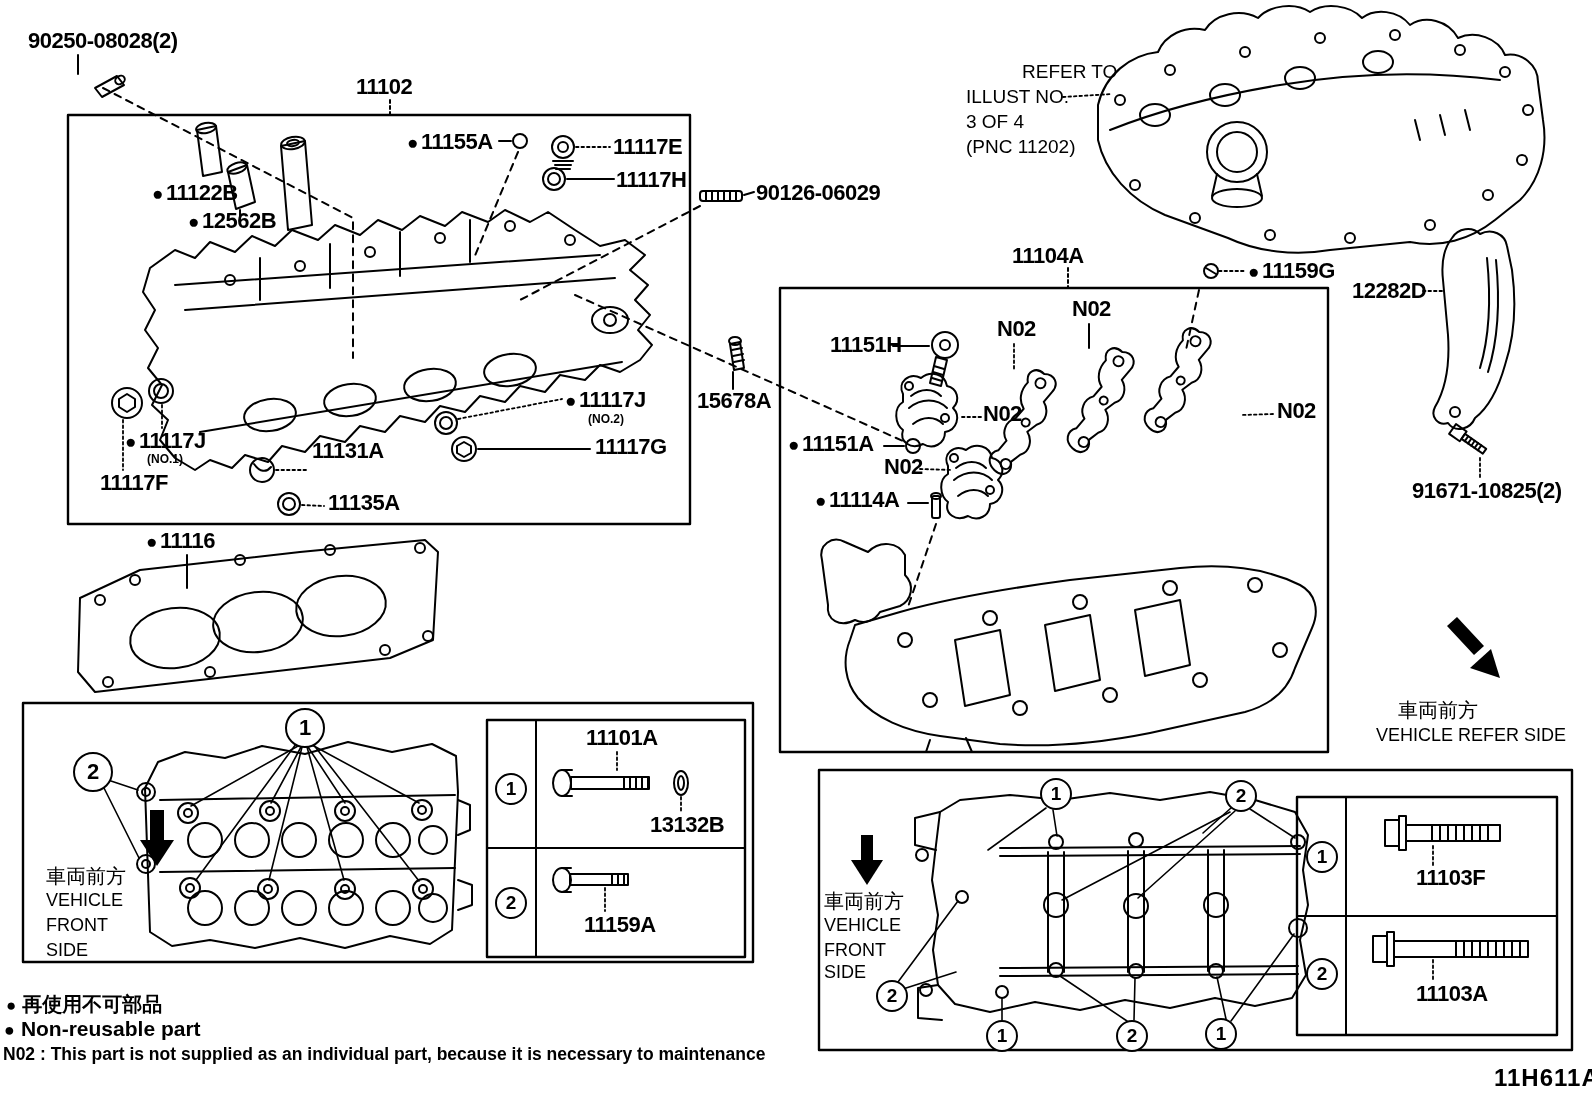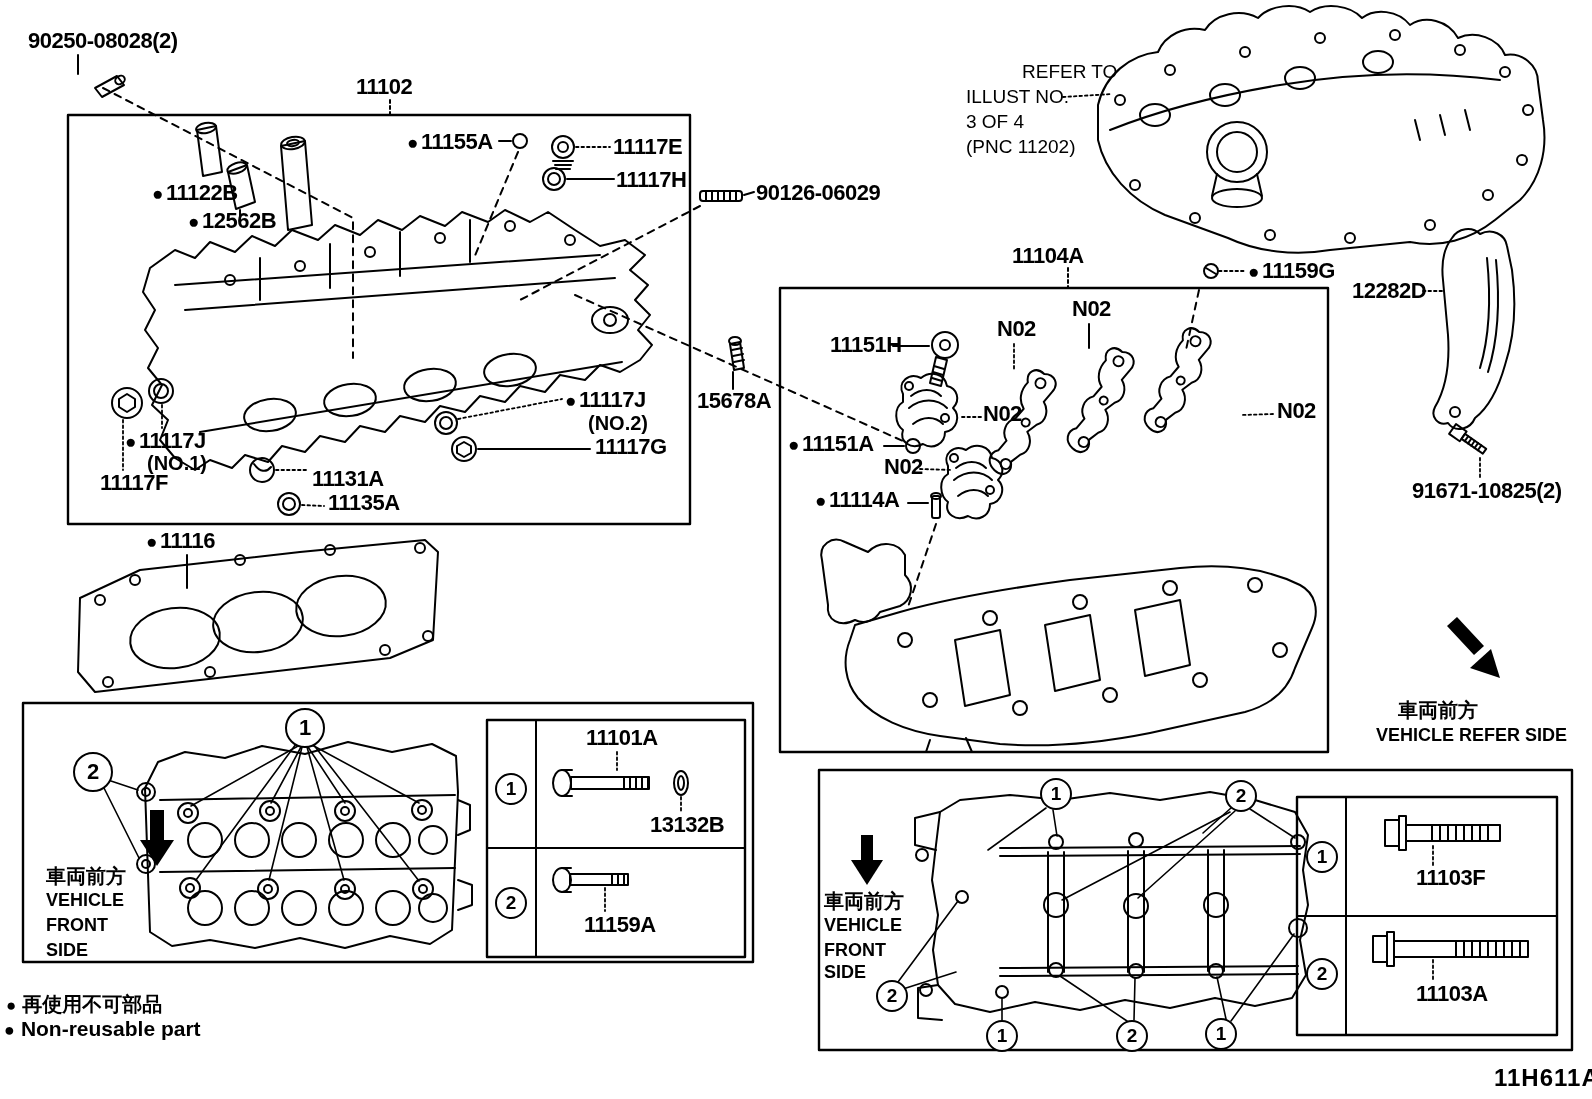--- a/index.html
+++ b/index.html
@@ -1,23 +1,23 @@
 <!DOCTYPE html>
 <html><head>
 <meta charset="utf-8">
 <style>
   html,body{margin:0;padding:0;background:#fff;}
   #stage{position:relative;width:1592px;height:1099px;background:#ffffff;overflow:hidden;
          font-family:"Liberation Sans",sans-serif;color:#000;}
   #art{position:absolute;left:0;top:0;width:1592px;height:1099px;}
   .pn{position:absolute;font-weight:bold;font-size:22px;letter-spacing:-0.5px;white-space:nowrap;line-height:1;}
   .pn .dot{font-size:19px;margin-right:3px;}
-  .pn-sub{position:absolute;font-weight:bold;font-size:20px;white-space:nowrap;line-height:1;}
+  .pn-sub{position:absolute;font-weight:bold;font-size:12px;white-space:nowrap;line-height:1;}
   .note{position:absolute;font-size:19px;white-space:nowrap;line-height:1;}
-  .dir{position:absolute;font-size:18px;font-weight:bold;white-space:nowrap;line-height:1;}
+  .dir{position:absolute;font-size:18px;font-weight:normal;white-space:nowrap;line-height:1;}
   .co{position:absolute;width:32px;height:32px;box-sizing:border-box;border:2px solid #000;border-radius:50%;
       background:#fff;text-align:center;font-weight:bold;font-size:19px;line-height:28px;}
   .co-lg{width:40px;height:40px;font-size:22px;line-height:36px;border-width:2.5px;}
   .foot{position:absolute;white-space:nowrap;line-height:1;font-weight:bold;}
 </style>
 </head>
 <body>
 
 <div id="stage">
 
@@ -504,21 +504,21 @@
 <div class="pn" style="left:788px;top:433px"><span class="dot">●</span><span>11151A</span></div>
 <div class="pn" style="left:815px;top:489px"><span class="dot">●</span><span>11114A</span></div>
 
 <div class="pn" style="left:565px;top:389px"><span class="dot">●</span><span>11117J</span></div>
 <div class="pn-sub" style="left:588px;top:413px">(NO.2)</div>
 <div class="pn" style="left:595px;top:436px">11117G</div>
 
 <div class="pn" style="left:125px;top:430px"><span class="dot">●</span><span>11117J</span></div>
 <div class="pn-sub" style="left:147px;top:453px">(NO.1)</div>
 <div class="pn" style="left:100px;top:472px">11117F</div>
-<div class="pn" style="left:312px;top:468px">11131A</div>
+<div class="pn" style="left:312px;top:440px">11131A</div>
 <div class="pn" style="left:328px;top:492px">11135A</div>
 <div class="pn" style="left:146px;top:530px"><span class="dot">●</span><span>11116</span></div>
 <div class="pn" style="left:1412px;top:480px">91671-10825(2)</div>
 
 <div class="pn" style="left:586px;top:727px">11101A</div>
 <div class="pn" style="left:650px;top:814px">13132B</div>
 <div class="pn" style="left:584px;top:914px">11159A</div>
 <div class="pn" style="left:1416px;top:867px">11103F</div>
 <div class="pn" style="left:1416px;top:983px">11103A</div>
 
@@ -543,16 +543,17 @@
 <div class="dir" style="left:824px;top:891px;font-size:20px">車両前方</div>
 <div class="dir" style="left:824px;top:916px">VEHICLE</div>
 <div class="dir" style="left:824px;top:941px">FRONT</div>
 <div class="dir" style="left:824px;top:963px">SIDE</div>
 
 <div class="dir" style="left:1398px;top:700px;font-size:20px">車両前方</div>
 <div class="dir" style="left:1376px;top:726px">VEHICLE REFER SIDE</div>
 
 <div class="foot" style="left:6px;top:994px;font-size:20px;font-weight:bold"><span class="dot" style="font-size:17px;margin-right:6px">●</span><span>再使用不可部品</span></div>
 <div class="foot" style="left:4px;top:1018px;font-size:21px"><span class="dot" style="font-size:18px;margin-right:6px">●</span><span>Non-reusable part</span></div>
+<div class="foot" style="left:3px;top:1046px;font-size:17.5px;font-weight:bold">N02 : This part is not supplied as an individual part, because it is necessary to maintenance</div>
 
 <div class="foot" style="left:1494px;top:1066px;font-size:24px;letter-spacing:1px">11H611A</div>
 
 </div>
 
 </body></html>

